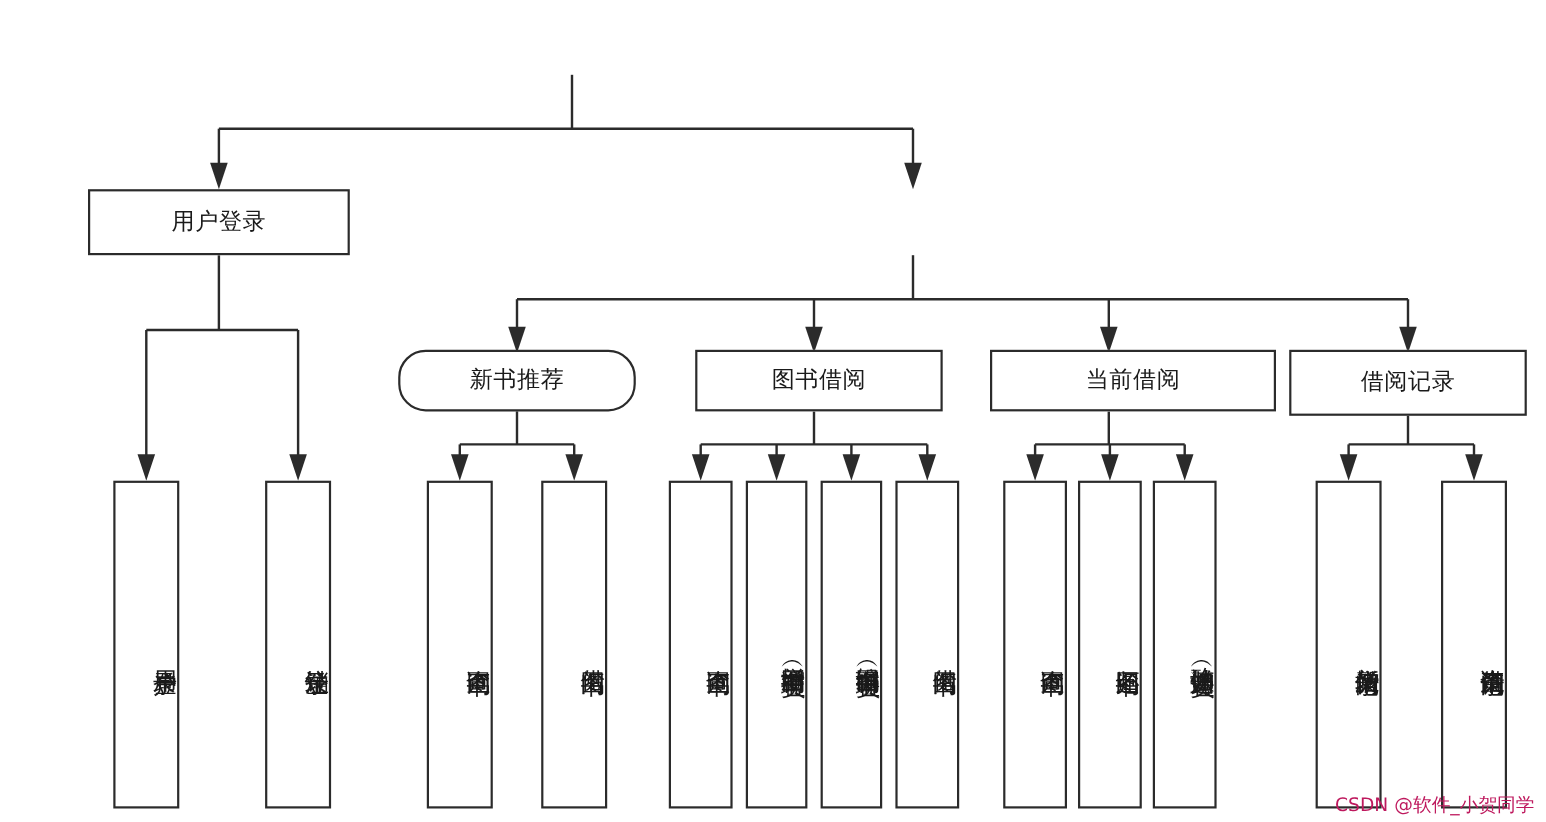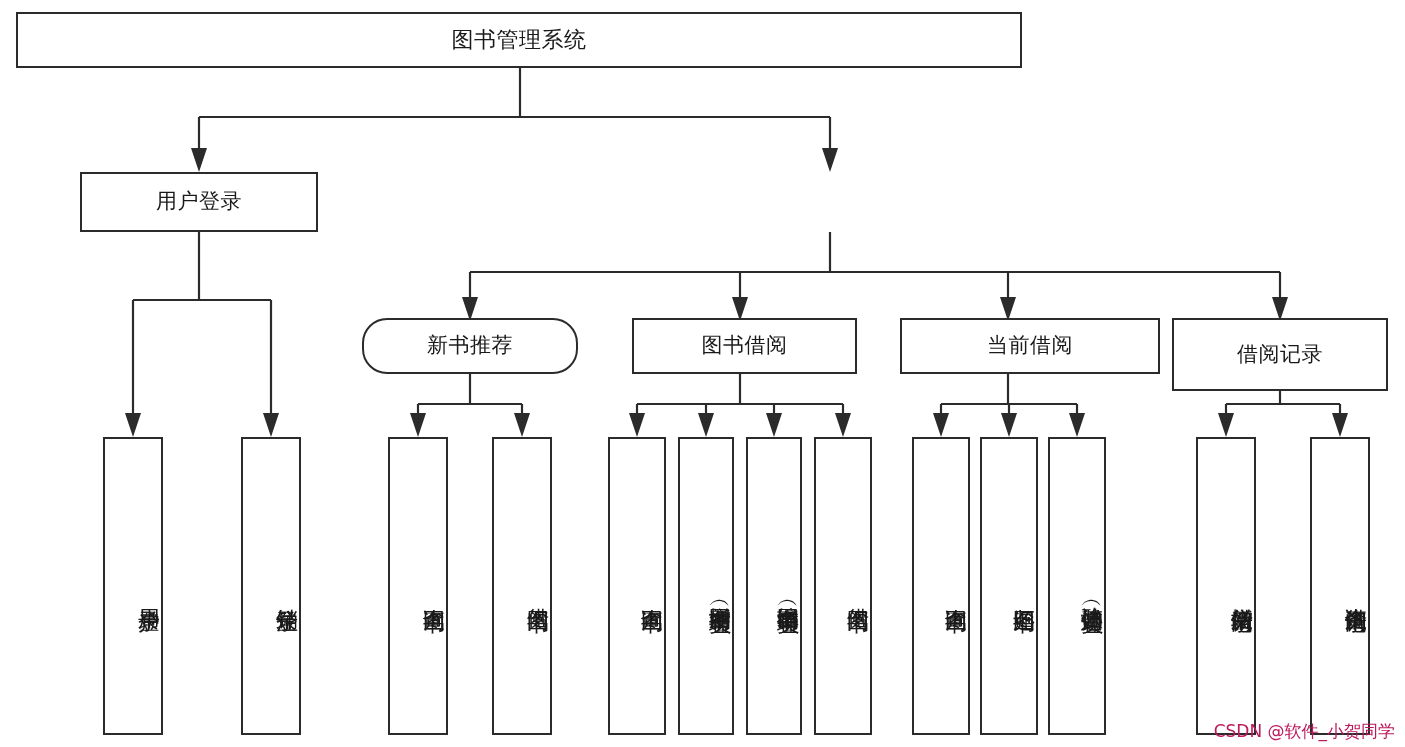--- a/index.html
+++ b/index.html
@@ -143,42 +143,39 @@
     <polygon points="1077,437 1069,413 1085,413"></polygon>
 
     <path d="M1280,374 L1280,404"></path>
     <path d="M1226,404 L1340,404"></path>
     <path d="M1226,404 L1226,418"></path>
     <polygon points="1226,437 1218,413 1234,413"></polygon>
     <path d="M1340,404 L1340,418"></path>
     <polygon points="1340,437 1332,413 1348,413"></polygon>
   </svg>
 
-  <div class="node horiz root" style="left:16px; top:12px; width:1006px; height:56px;">
-    <span>图书管理系统</span>
-  </div>
 
   <div class="node horiz" style="left:80px; top:172px; width:238px; height:60px;">
     <span>用户登录</span>
   </div>
 
 
   <div class="node horiz" style="left:362px; top:318px; width:216px; height:56px;border-radius:25px;">
     <span>新书推荐</span>
   </div>
 
   <div class="node horiz" style="left:632px; top:318px; width:225px; height:56px;">
     <span>图书借阅</span>
   </div>
 
   <div class="node horiz" style="left:900px; top:318px; width:260px; height:56px;">
     <span>当前借阅</span>
   </div>
 
-  <div class="node horiz" style="left:1172px; top:318px; width:216px; height:73px;justify-content:center;">
+  <div class="node horiz" style="left:1172px; top:318px; width:216px; height:60px;justify-content:center;">
     <span>借阅记录</span>
   </div>
 
   <div class="node vert" style="left:103px; top:437px; width:60px; height:298px;">
     <span class="vtext">用户登录</span>
   </div>
 
   <div class="node vert" style="left:241px; top:437px; width:60px; height:298px;">
     <span class="vtext">注销登录</span>
   </div>

